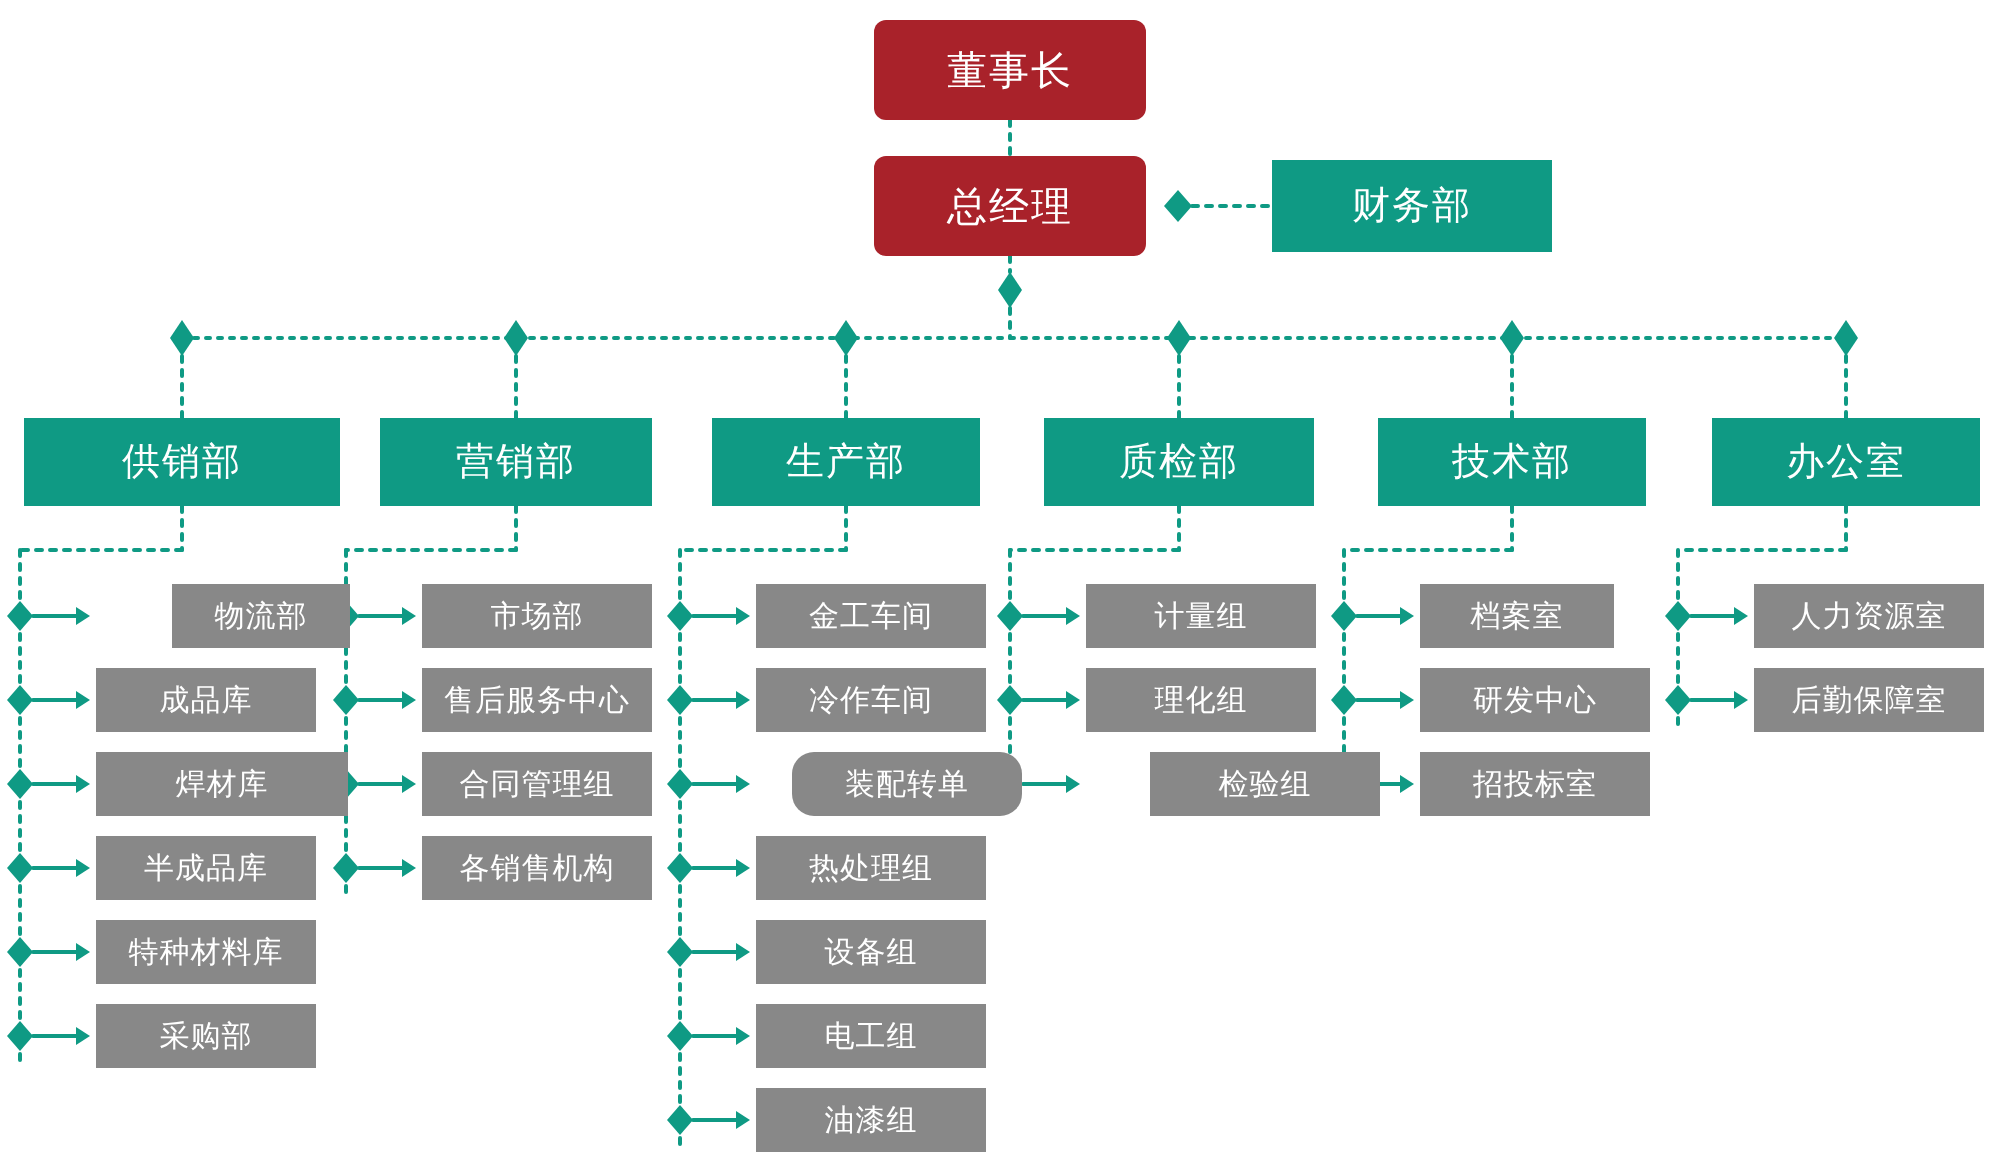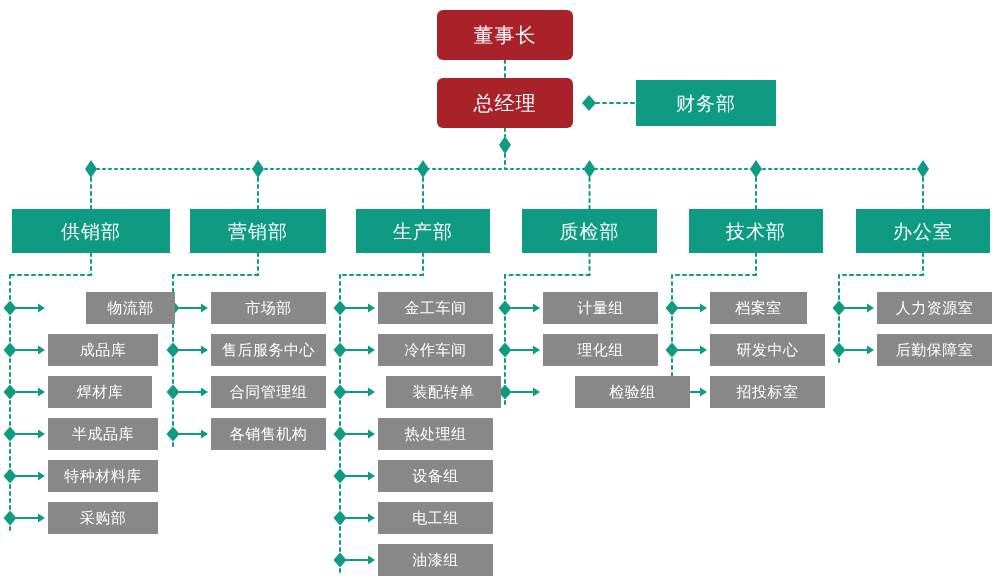--- a/index.html
+++ b/index.html
@@ -181,33 +181,33 @@
       <line x1="845.5" y1="350" x2="869" y2="350" stroke="#0f9a84" stroke-width="2" stroke-linecap="round"></line>
       <polygon points="874,350 867,345.5 867,354.5" fill="#0f9a84"></polygon>
     </svg>
   <div id="node-layer">
       <div class="node node-exec" style="left: 437px; top: 10px; width: 136px; height: 50px;">董事长</div>
       <div class="node node-exec" style="left: 437px; top: 78px; width: 136px; height: 50px;">总经理</div>
       <div class="node node-finance" style="left: 636px; top: 80px; width: 140px; height: 46px;">财务部</div>
       <div class="node node-dept" style="left: 12px; top: 209px; width: 158px; height: 44px;">供销部</div>
       <div class="node node-sub" style="left: 48px; top: 292px; width: 89px; height: 32px; margin-left: 38px;">物流部</div>
       <div class="node node-sub" style="left: 48px; top: 334px; width: 110px; height: 32px;">成品库</div>
-      <div class="node node-sub" style="left: 48px; top: 376px; width: 104px; height: 32px;">焊材库</div>
+      <div class="node node-sub" style="left: 48px; top: 376px; width: 126px; height: 32px;">焊材库</div>
       <div class="node node-sub" style="left: 48px; top: 418px; width: 110px; height: 32px;">半成品库</div>
       <div class="node node-sub" style="left: 48px; top: 460px; width: 110px; height: 32px;">特种材料库</div>
       <div class="node node-sub" style="left: 48px; top: 502px; width: 110px; height: 32px;">采购部</div>
       <div class="node node-dept" style="left: 190px; top: 209px; width: 136px; height: 44px;">营销部</div>
       <div class="node node-sub" style="left: 211px; top: 292px; width: 115px; height: 32px;">市场部</div>
       <div class="node node-sub" style="left: 211px; top: 334px; width: 115px; height: 32px;">售后服务中心</div>
       <div class="node node-sub" style="left: 211px; top: 376px; width: 115px; height: 32px;">合同管理组</div>
       <div class="node node-sub" style="left: 211px; top: 418px; width: 115px; height: 32px;">各销售机构</div>
       <div class="node node-dept" style="left: 356px; top: 209px; width: 134px; height: 44px;">生产部</div>
       <div class="node node-sub" style="left: 378px; top: 292px; width: 115px; height: 32px;">金工车间</div>
       <div class="node node-sub" style="left: 378px; top: 334px; width: 115px; height: 32px;">冷作车间</div>
-      <div class="node node-sub" style="left: 386px; top: 376px; width: 115px; height: 32px;">装配转单</div>
+      <div class="node node-sub" style="left: 396px; top: 376px; width: 115px; height: 32px; border-radius: 11px;">装配转单</div>
       <div class="node node-sub" style="left: 378px; top: 418px; width: 115px; height: 32px;">热处理组</div>
       <div class="node node-sub" style="left: 378px; top: 460px; width: 115px; height: 32px;">设备组</div>
       <div class="node node-sub" style="left: 378px; top: 502px; width: 115px; height: 32px;">电工组</div>
       <div class="node node-sub" style="left: 378px; top: 544px; width: 115px; height: 32px;">油漆组</div>
       <div class="node node-dept" style="left: 522px; top: 209px; width: 135px; height: 44px;">质检部</div>
       <div class="node node-sub" style="left: 543px; top: 292px; width: 115px; height: 32px;">计量组</div>
       <div class="node node-sub" style="left: 543px; top: 334px; width: 115px; height: 32px;">理化组</div>
       <div class="node node-sub" style="left: 543px; top: 376px; width: 115px; height: 32px; margin-left: 32px;">检验组</div>
       <div class="node node-dept" style="left: 689px; top: 209px; width: 134px; height: 44px;">技术部</div>
       <div class="node node-sub" style="left: 710px; top: 292px; width: 97px; height: 32px;">档案室</div>

